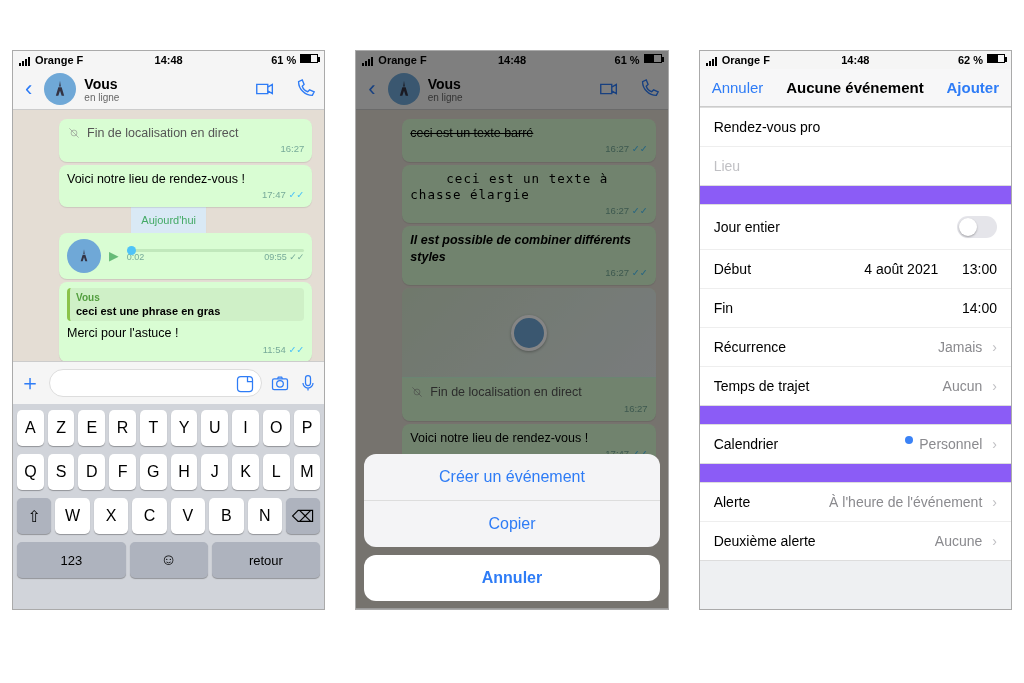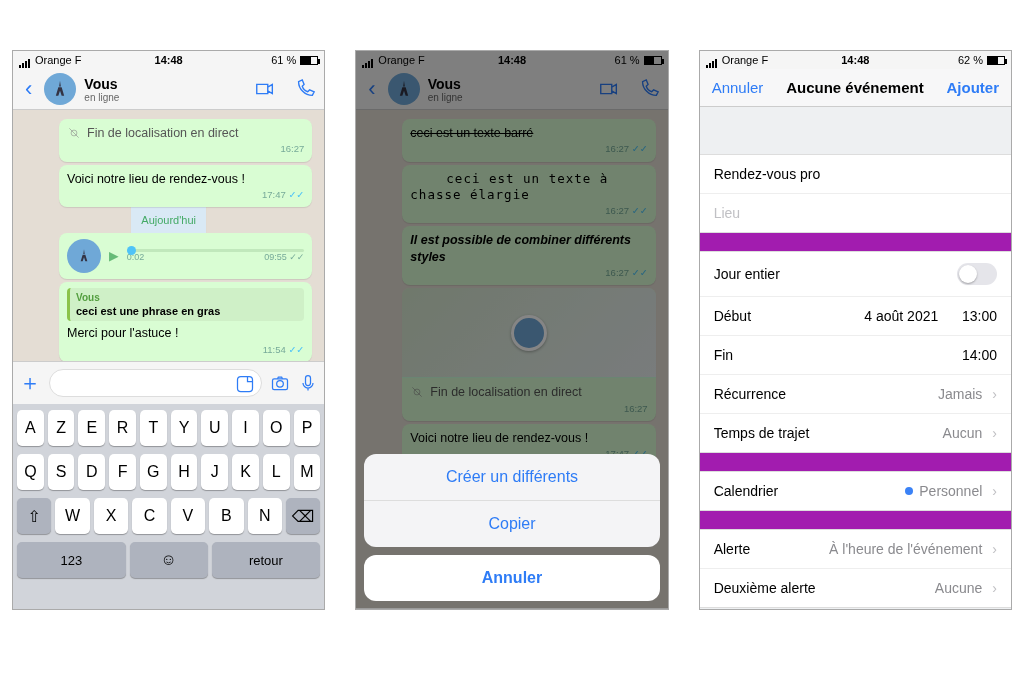--- a/index.html
+++ b/index.html
@@ -27,21 +27,21 @@
   
   .status {
     display: flex;
     justify-content: space-between;
     align-items: center;
     padding: 3px 6px;
     font-size: 11px;
     background: #f5f5f5;
   }
   .status .center { position: absolute; left:0; right:0; text-align:center; font-weight:600;}
-  .status .left, .status .right { display:flex; gap:4px; align-items:center;}
+  .status .left, .status .right { display:flex; gap:4px; font-weight:bold;}
   .sig-icon { width:12px; height:8px; display:inline-block; }
   .sig-icon span{display:inline-block;width:2px;margin-right:1px;background:#000;vertical-align:bottom;}
   .batt { display:inline-block; border:1px solid #000; width:18px; height:9px; position:relative;}
   .batt::after{content:'';position:absolute;right:-3px;top:2px;width:2px;height:5px;background:#000;}
   .batt i{display:block;height:100%;background:#000;}
 
   
   .chat-head {
     display:flex; align-items:center; gap:8px;
     padding: 4px 8px;
@@ -100,27 +100,27 @@
   .sheet .grp{background:#f4f4f6;border-radius:12px;overflow:hidden;margin-bottom:8px;}
   .sheet .opt{padding:14px;text-align:center;color:#2e7cf6;font-size:16px;border-bottom:1px solid #ddd;}
   .sheet .opt:last-child{border-bottom:none;}
   .sheet .cancel{background:#fff;border-radius:12px;padding:14px;text-align:center;color:#2e7cf6;font-size:16px;font-weight:600;}
 
   
   .cal-nav{display:flex;justify-content:space-between;align-items:center;padding:10px 12px;background:#f7f7f8;border-bottom:1px solid #ccc;}
   .cal-nav .t{font-weight:600;font-size:15px;}
   .cal-nav .btn{color:#2e7cf6;font-size:15px;}
   .cal-nav .btn.bold{font-weight:600;}
-  .cal-body{background:#a21caf;margin-top:47px;}
+  .cal-body{background:#8b5cf6;}
   .section{background:#fff;margin-top:18px;border-top:1px solid #ddd;border-bottom:1px solid #ddd;}
   .section:first-child{margin-top:0;}
   .row{display:flex;justify-content:space-between;align-items:center;padding:11px 14px;border-bottom:1px solid #eee;font-size:14px;}
   .row:last-child{border-bottom:none;}
   .row .lab{color:#000;}
-  .row .val{color:#8a8a8e;display:flex;align-items:center;gap:6px;}
+  .row .val{color:#8a8a8e;display:flex;gap:6px;}
   .row .val.black{color:#000;}
   .chev{color:#c0c0c4;font-size:14px;margin-left:4px;}
   .toggle{width:40px;height:22px;border-radius:11px;background:#e5e5ea;position:relative;}
   .toggle i{position:absolute;left:2px;top:2px;width:18px;height:18px;border-radius:50%;background:#fff;box-shadow:0 1px 2px rgba(0,0,0,0.3);}
   .dotc{width:8px;height:8px;border-radius:50%;background:#3b82f6;display:inline-block;}
   .placeholder{color:#c0c0c4;}
   .phone.dimmed .chat-area, .phone.dimmed .chat-head, .phone.dimmed .status { filter: brightness(0.8);}
 </style>
 </head>
 <body>
@@ -343,21 +343,21 @@
               <span><span>09:55</span> <span class="tick">✓✓</span></span>
             </div>
           </div>
       </div>
     </div>
   </div>
 
   <div class="dim"></div>
   <div class="sheet">
     <div class="grp">
-      <div class="opt">Créer un différents</div>
+      <div class="opt">Créer un événement</div>
       <div class="opt">Copier</div>
     </div>
     <div class="cancel">Annuler</div>
   </div>
 </div>
 
 <div class="phone" style="background:#eef0f2;">
   <div class="status">
     <div class="left">
       <span class="sig-icon"><span style="height:3px"></span><span style="height:5px"></span><span style="height:7px"></span><span style="height:9px"></span></span>

